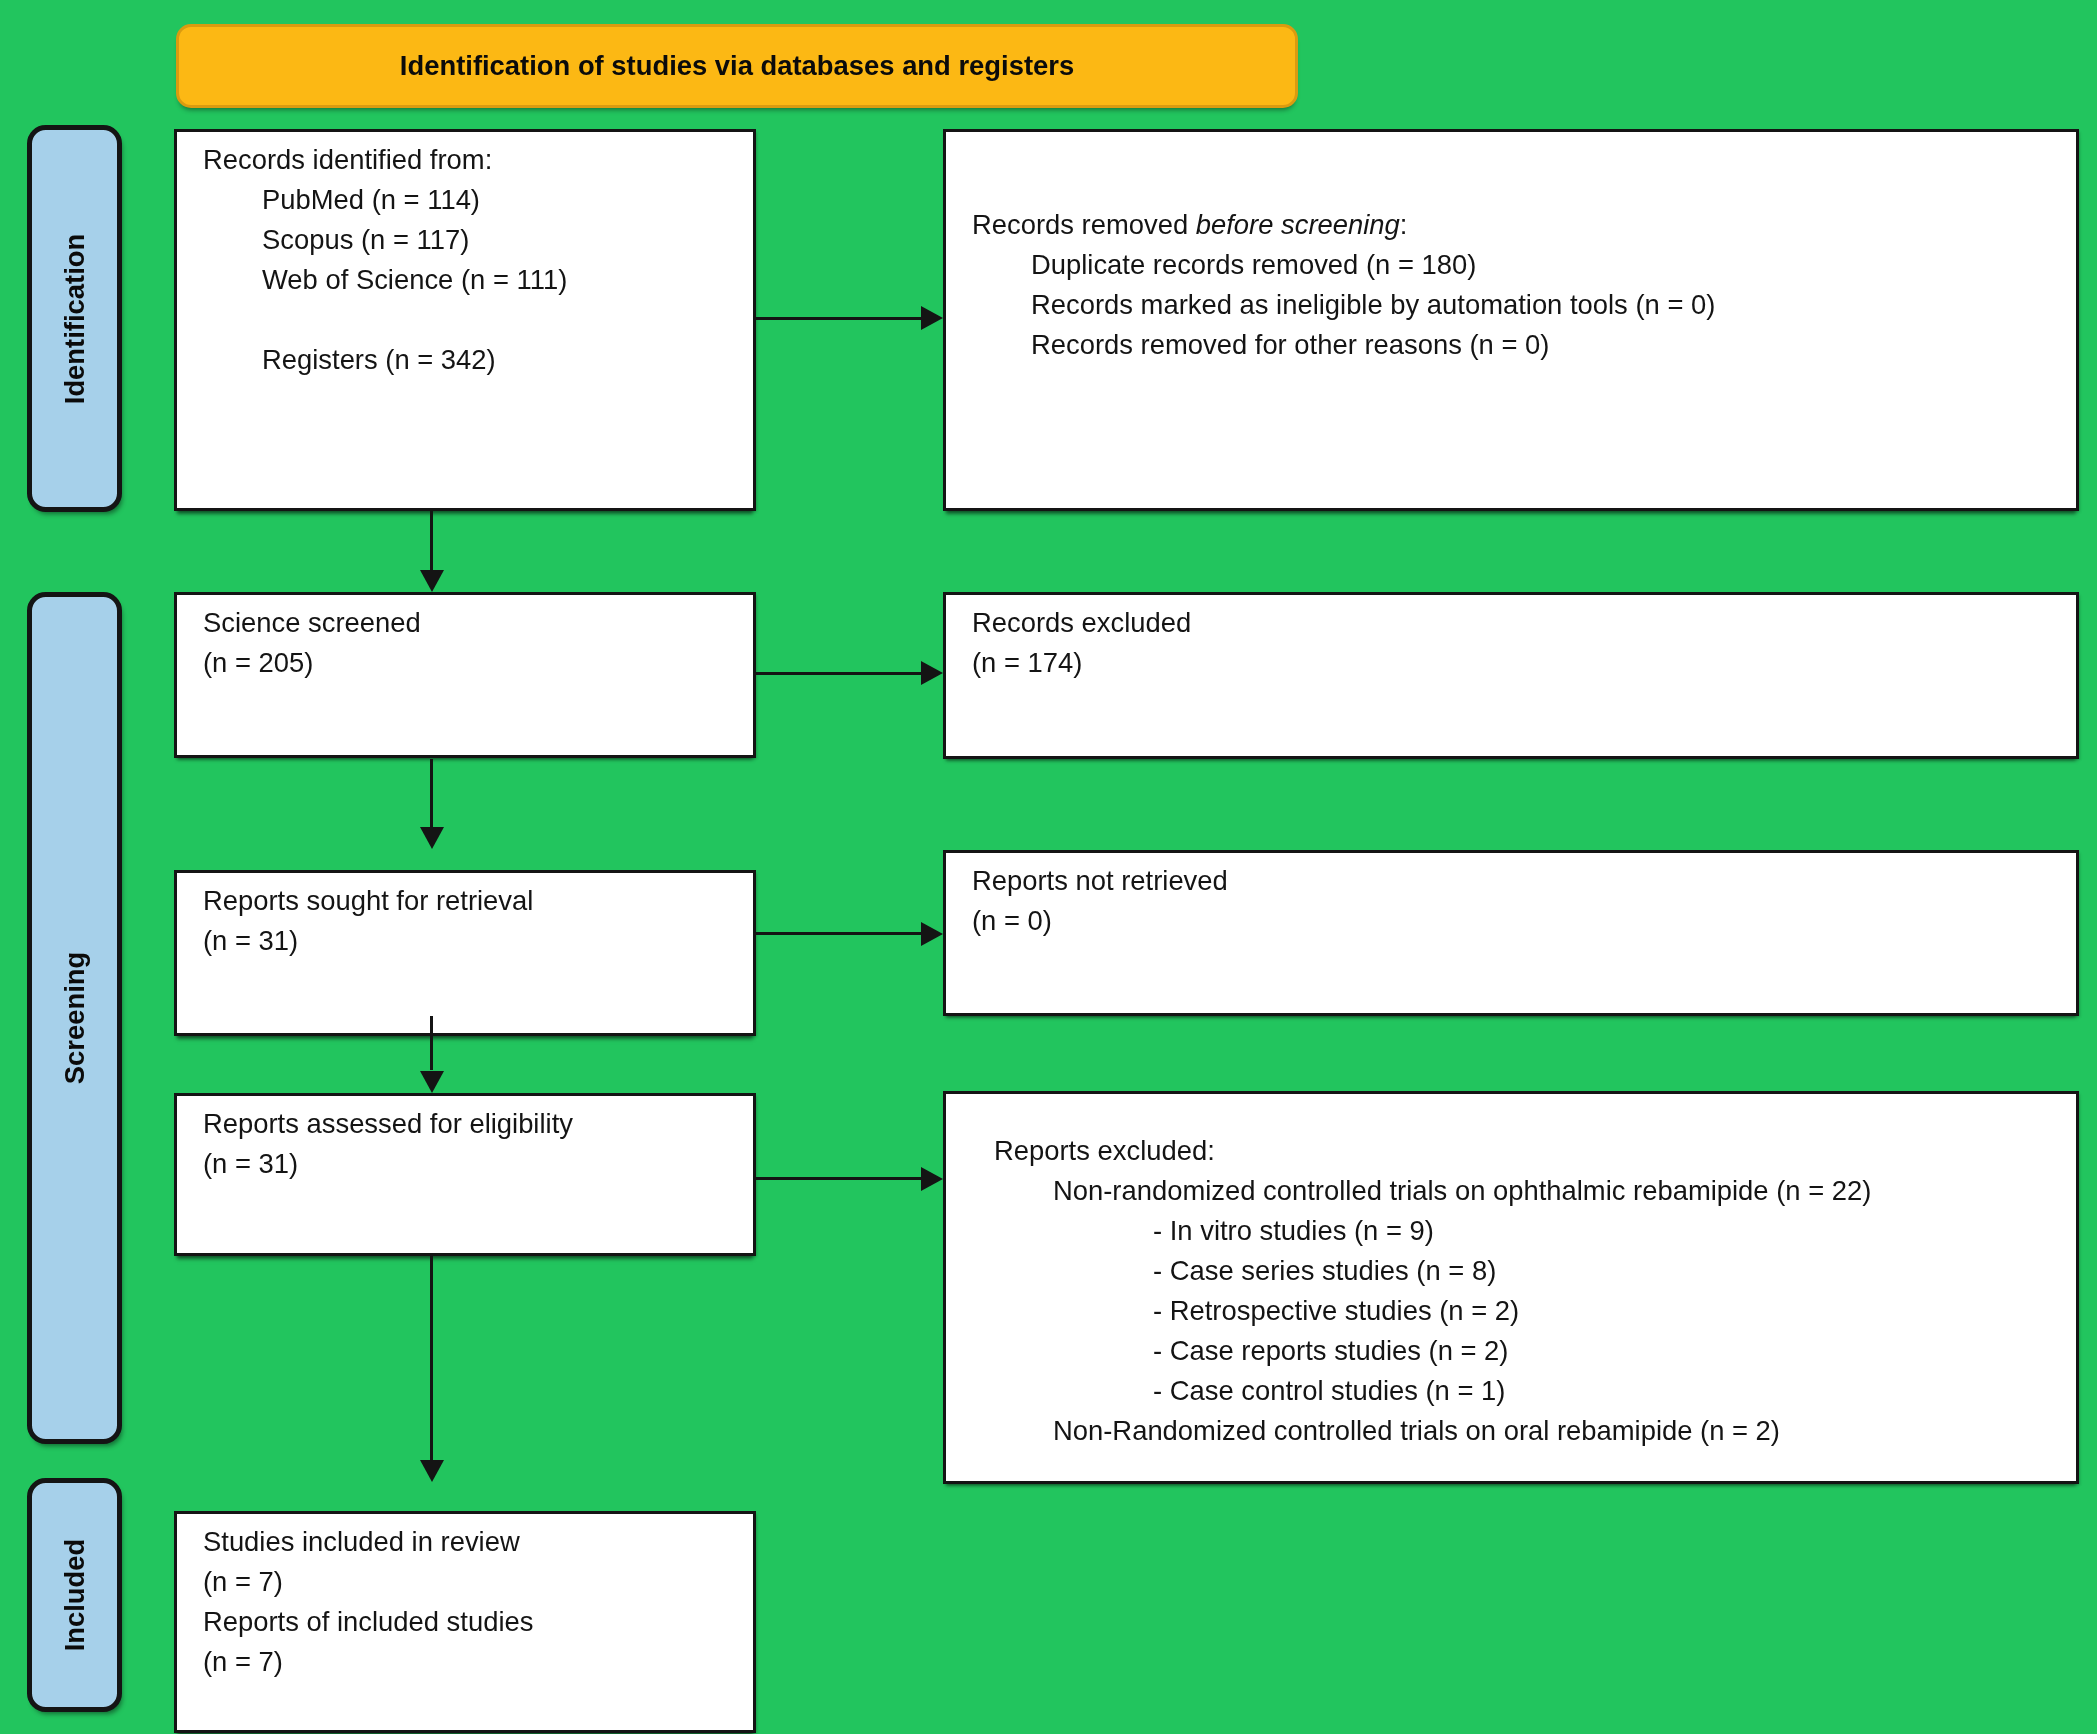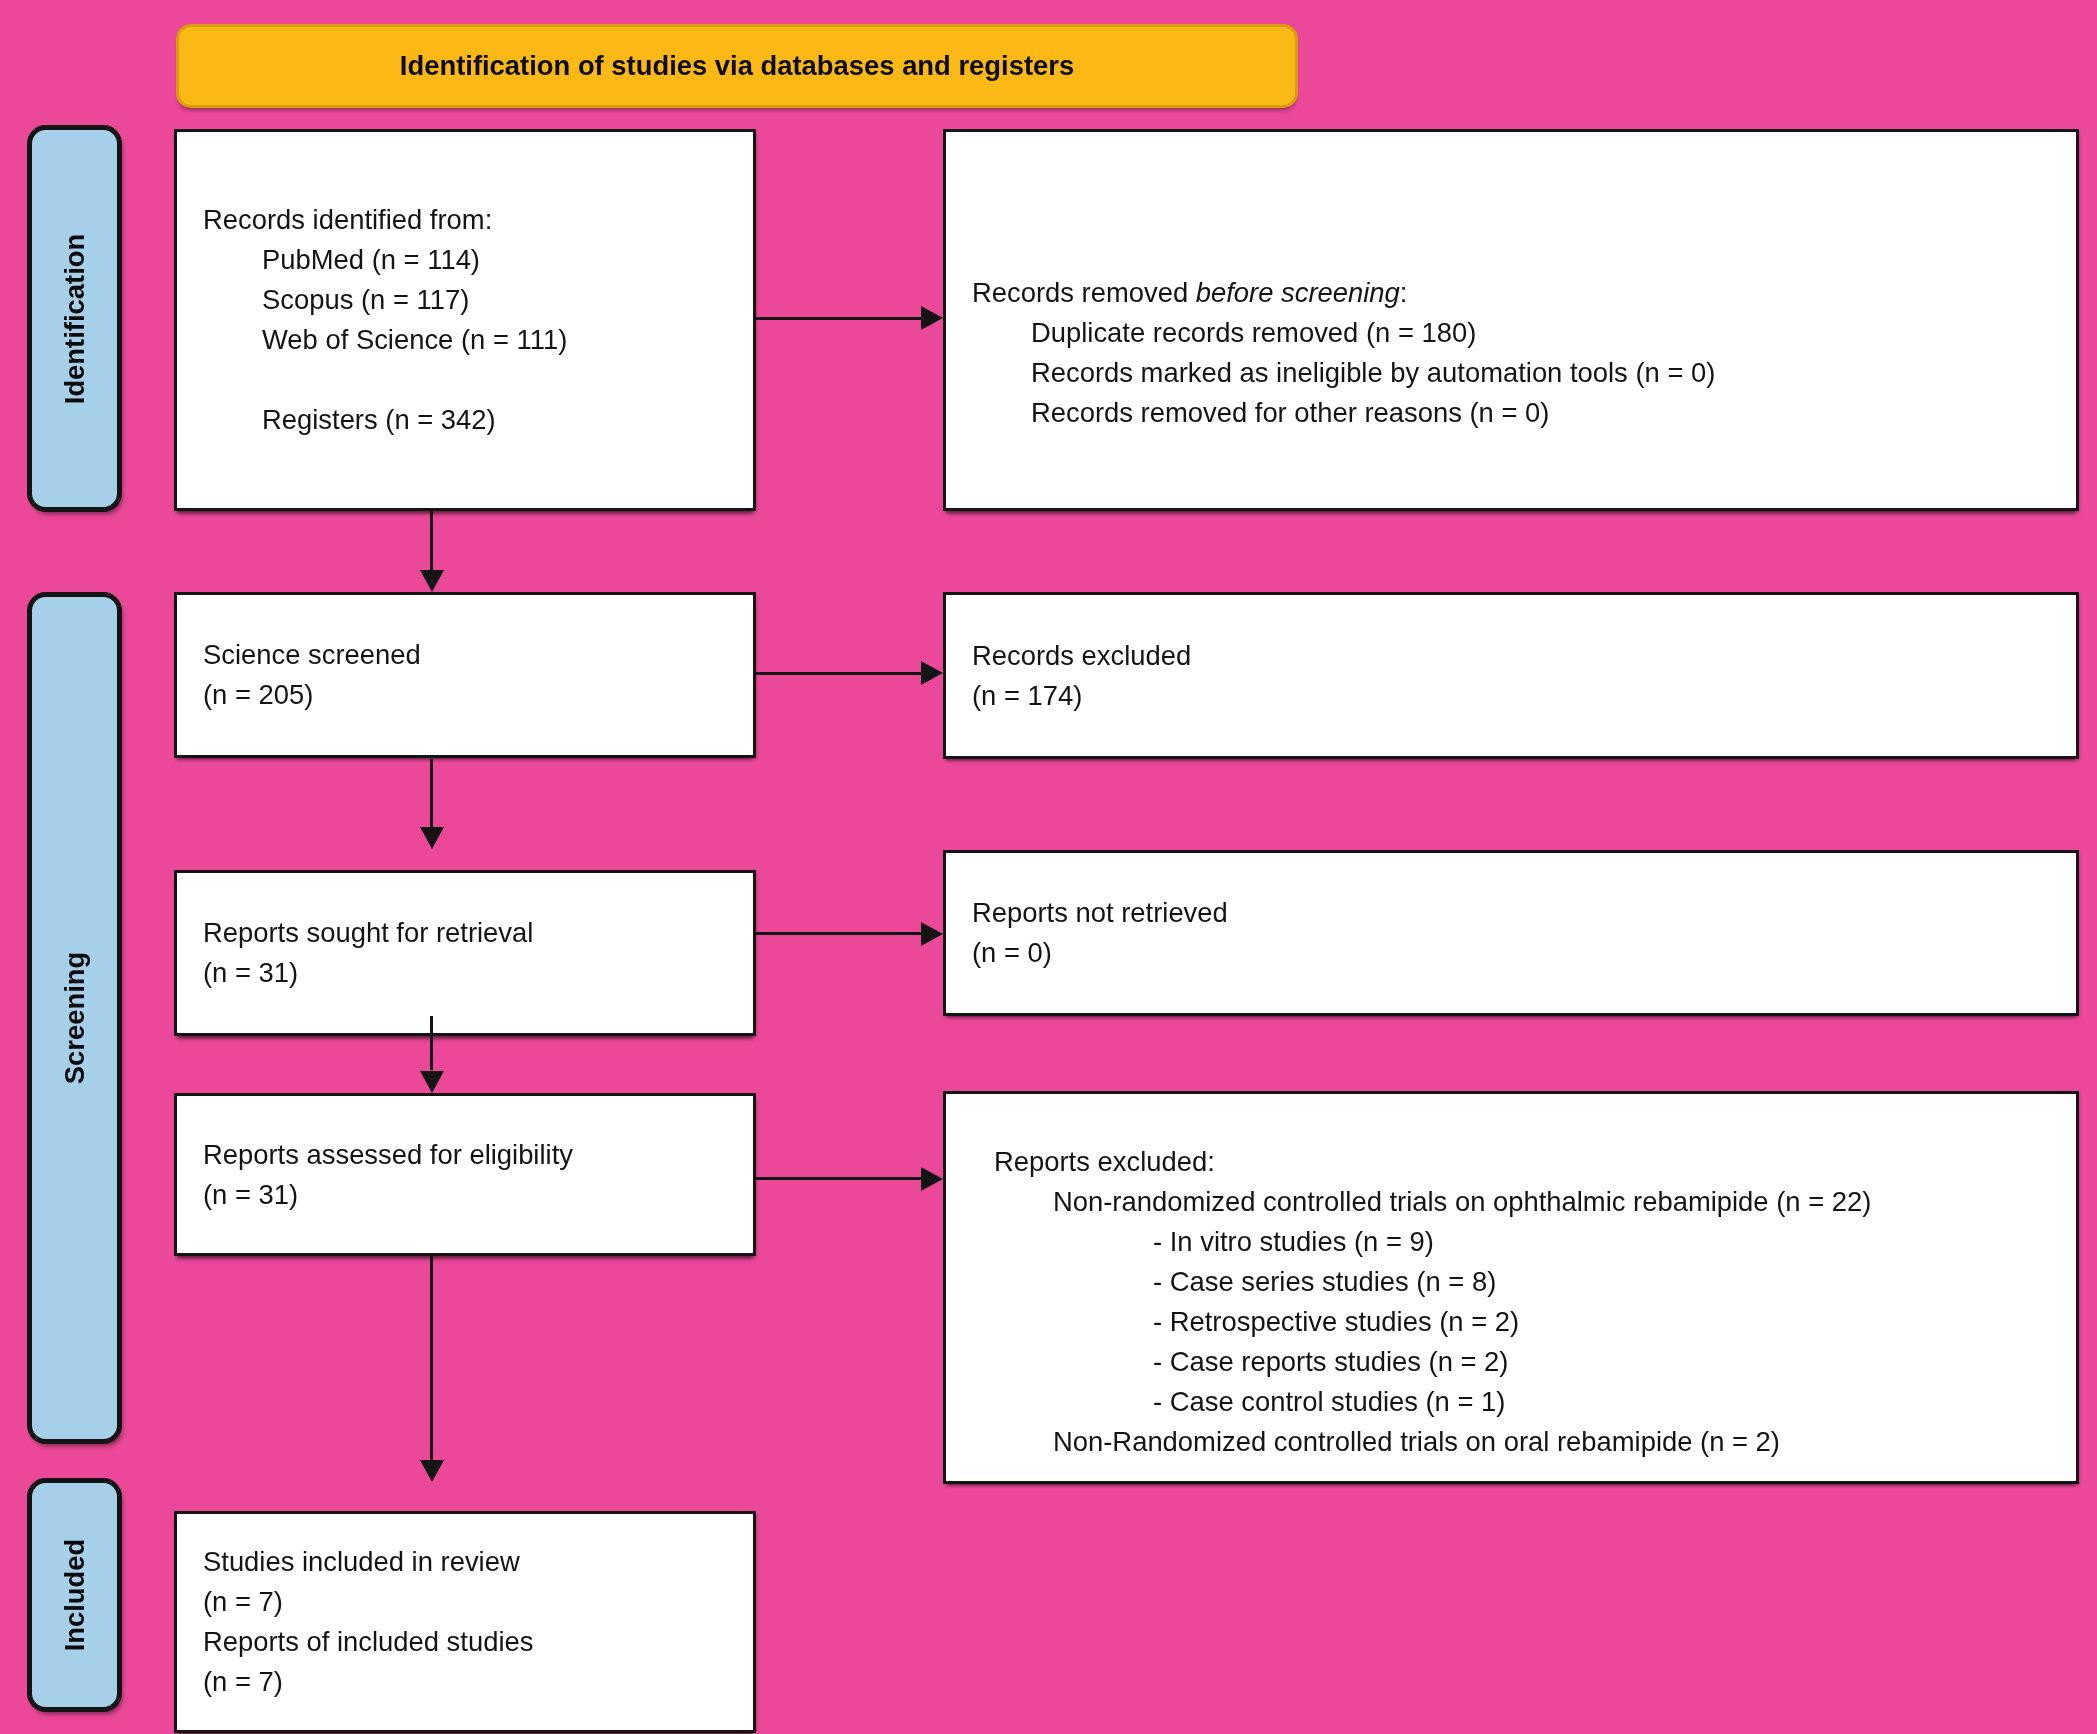--- a/index.html
+++ b/index.html
@@ -1,18 +1,18 @@
 <!DOCTYPE html>
 <html style="font-size:10px"><head>
 <meta charset="utf-8">
 <title>Identification of studies via databases and registers</title>
 <style>
   html,body{margin:0;padding:0;background:#ffffff;}
   .canvas{
-    position:relative;width:2097px;height:1735px;background:#ec4899;
+    position:relative;width:2097px;height:1735px;background:#22c55e;
     font-family:"Liberation Sans","DejaVu Sans",sans-serif;color:#141414;overflow:hidden;
   }
   
   .banner{
     position:absolute;left:176px;top:24px;width:1122px;height:84px;
     background:#FCB814;border:3.1px solid #DA9B10;border-radius:15px;box-sizing:border-box;
     display:flex;align-items:center;justify-content:center;
     box-shadow:0 5px 5.6px -3.1px rgba(0,0,0,.4);
   }
   .banner span{font-size:27.4px;font-weight:bold;color:#0b0b0b;}
@@ -23,21 +23,21 @@
     display:flex;align-items:center;justify-content:center;
     box-shadow:2.5px 5px 5px -3.1px rgba(0,0,0,.45);
   }
   .side span{
     transform:rotate(-90deg);white-space:nowrap;
     font-size:27.4px;font-weight:bold;color:#0b0b0b;
   }
   
   .fbox{
     position:absolute;background:#ffffff;border:3.7px solid #141414;box-sizing:border-box;
-    display:flex;flex-direction:column;justify-content:center;
+    display:flex;flex-direction:column;justify-content:flex-start;
     padding:7.5px 17.5px 7.5px 26px;
     box-shadow:0 5.6px 3.7px -3.1px rgba(0,0,0,.5),1.9px 1.9px 2.5px -1.2px rgba(0,0,0,.18);
   }
   .ln{font-size:27.4px;line-height:40px;white-space:pre-wrap;}
   .ln.blank{height:40px;}
   .i1{padding-left:59px;}
   .i2{padding-left:159px;}
   .pad-down{padding-top:73px;}
   .pad-down-sm{padding-top:37px;padding-left:48px;}
   .seg{font-style:normal;}

